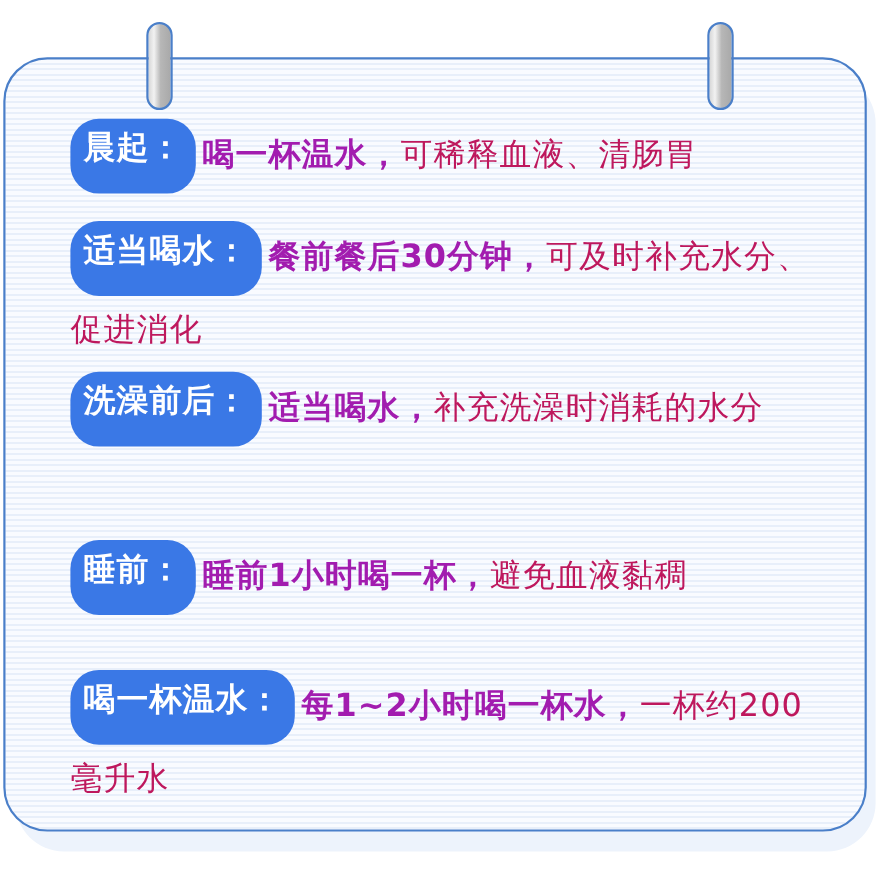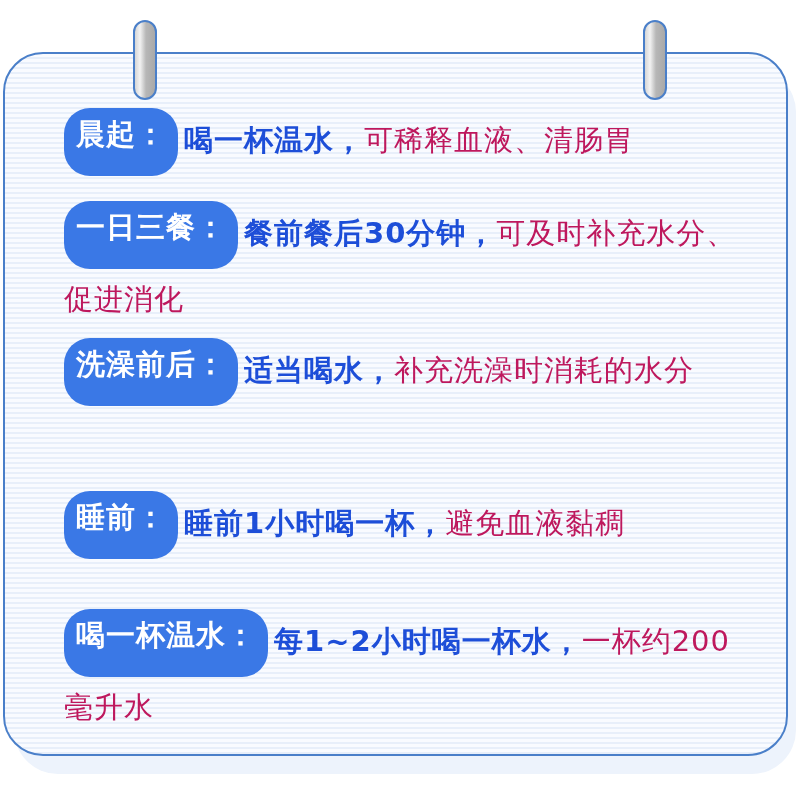--- a/index.html
+++ b/index.html
@@ -16,38 +16,38 @@
           border: 2px solid #4a7fc9; border-radius: 12px;
           background: linear-gradient(to right, #d6d6d6 0%, #f2f2f2 25%, #b7b7b7 55%, #a9a9a9 100%);
           z-index: 5; }
   .ring.left { left: 133px; }
   .ring.right { left: 643px; }
   .item { position: absolute; left: 64px; width: 680px; font-size: 29px; line-height: 60px;
           color: #3d76d4; letter-spacing: 1px; }
   .badge { display: inline-block; background: #3a78e6; color: #ffffff; font-weight: bold;
            border-radius: 26px; padding: 0 12px; height: 68px; line-height: 52px;
            vertical-align: middle; margin-right: 6px; }
-  .bold { font-weight: bold; color: #1d4ed8; }
+  .bold { font-weight: bold; color: #a21caf; }
   .norm { color: #be185d; }
 </style>
 </head>
 <body>
 
 <div class="card-shadow"></div>
 <div class="ring left"></div>
 <div class="ring right"></div>
 
 <div class="card"></div>
 
 <div class="item" style="top:108px;">
   <span class="badge">晨起：</span><span class="bold">喝一杯温水，</span><span class="norm">可稀释血液、清肠胃</span>
 </div>
 
 <div class="item" style="top:201px;">
-  <span class="badge">一日三餐：</span><span class="bold">餐前餐后30分钟，</span><span class="norm">可及时补充水分、促进消化</span>
+  <span class="badge">适当喝水：</span><span class="bold">餐前餐后30分钟，</span><span class="norm">可及时补充水分、促进消化</span>
 </div>
 
 <div class="item" style="top:338px;">
   <span class="badge">洗澡前后：</span><span class="bold">适当喝水，</span><span class="norm">补充洗澡时消耗的水分</span>
 </div>
 
 <div class="item" style="top:491px;">
   <span class="badge">睡前：</span><span class="bold">睡前1小时喝一杯，</span><span class="norm">避免血液黏稠</span>
 </div>
 

